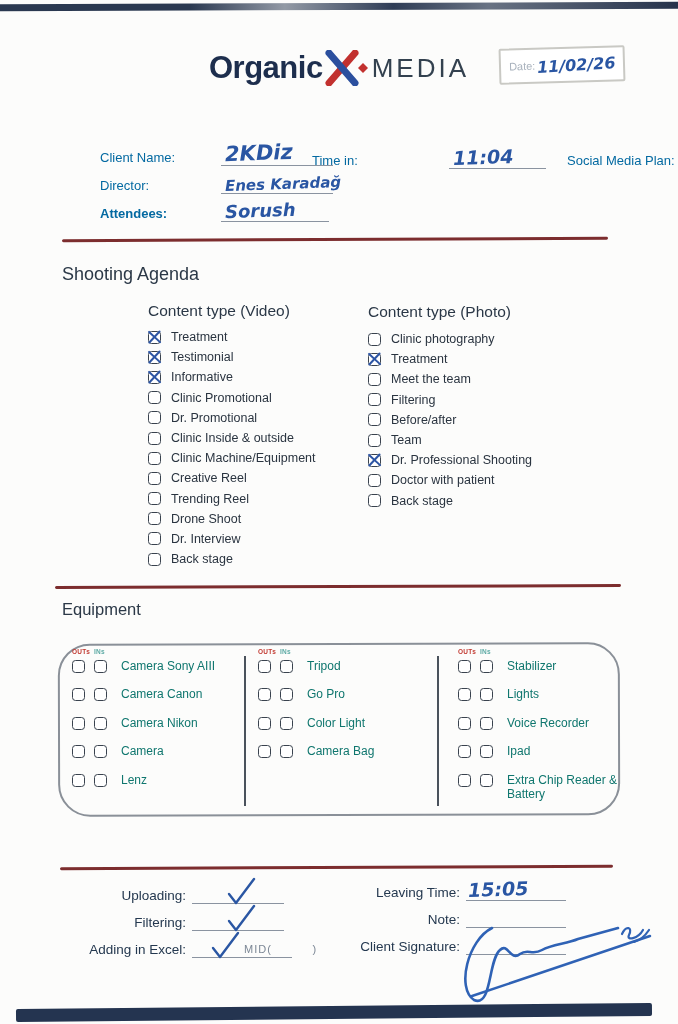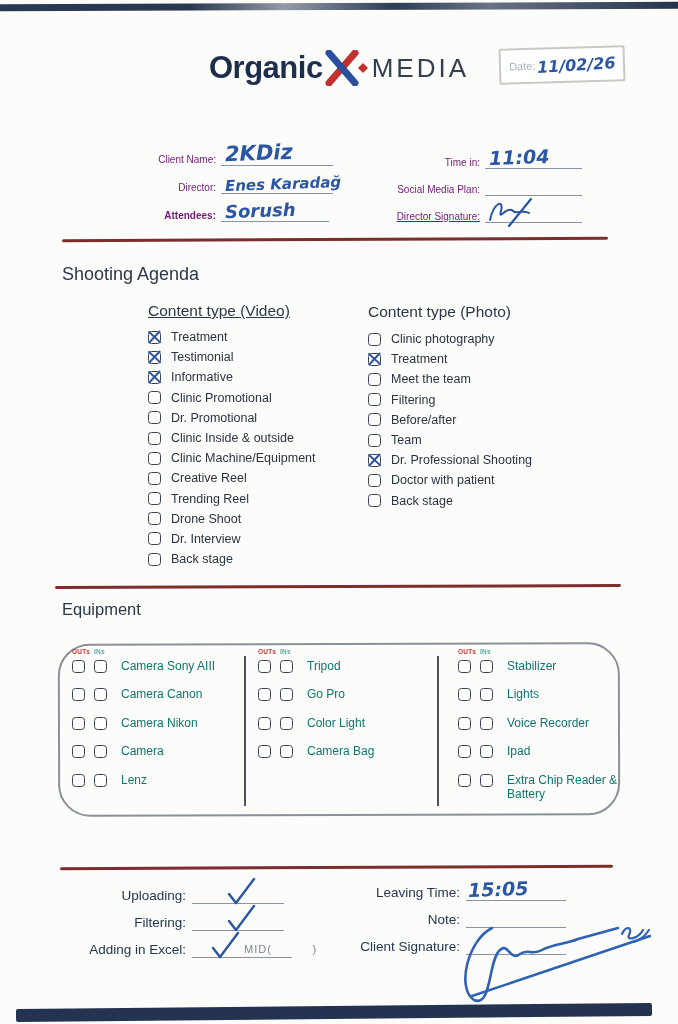--- a/index.html
+++ b/index.html
@@ -36,21 +36,21 @@
   }
   .date-label{font-size:11px;color:#a9b2bd;margin-right:2px;}
   .hand{
     font-family:"DejaVu Sans", sans-serif;font-style:italic;color:#2a56a3;
     display:inline-block;transform:rotate(-2deg);font-weight:600;
   }
   .date-value{font-size:16px;}
 
   
   .info-row{display:flex;align-items:flex-end;height:22px;}
-  .info-label{font-size:10px;color:#701a75;text-align:right;white-space:nowrap;padding-bottom:1px;}
+  .info-label{font-size:13px;color:#0369a1;white-space:nowrap;padding-bottom:1px;}
   .write-line{
     border-bottom:1.5px solid #8a93a0;position:relative;margin-left:5px;
     height:22px;box-sizing:border-box;
   }
   .write-val{position:absolute;left:4px;bottom:0;font-size:18px;white-space:nowrap;}
 
   
   .rule{height:3px;background:#7c2d2e;border-radius:2px;}
   .rule1{top:238px;left:62px;width:546px;transform:rotate(-.25deg);}
   .rule2{top:585px;left:55px;width:566px;transform:rotate(-.2deg);}
@@ -142,21 +142,21 @@
     </span>
   </div>
   <div class="info-row">
     <span class="info-label" style="width:116px;font-weight:bold;">Attendees:</span>
     <span class="write-line" style="width:108px;">
       <span class="hand write-val" style="font-size:18px;">Sorush</span>
     </span>
   </div>
 </div>
 
-<div class="abs" style="top:147px;left:348px;width:236px;display:flex;flex-direction:column;gap:5px;">
+<div class="abs" style="top:147px;left:312px;width:236px;display:flex;flex-direction:row;gap:21px;">
   <div class="info-row">
     <span class="info-label" style="width:132px;">Time in:</span>
     <span class="write-line" style="width:97px;">
       <span class="hand write-val" style="font-size:19px;">11:04</span>
     </span>
   </div>
   <div class="info-row">
     <span class="info-label" style="width:132px;">Social Media Plan:</span>
     <span class="write-line" style="width:97px;">
       <span class="hand write-val"></span>
@@ -172,21 +172,21 @@
     </span>
   </div>
 </div>
 
 <div class="abs rule rule1"></div>
 <div class="abs rule rule2"></div>
 <div class="abs rule rule3"></div>
 
 <div class="abs section-title" style="top:264px;left:62px;">Shooting Agenda</div>
 
-<div class="abs col-title" style="top:302px;left:148px;text-decoration:underline;">Content type (Video)</div>
+<div class="abs col-title" style="top:302px;left:148px;">Content type (Video)</div>
 <div class="abs chk-list" style="top:327px;left:148px;">
   <div class="chk-item">
       <span class="chk checked"></span>
       <span class="chk-label">Treatment</span>
     </div>
   <div class="chk-item">
       <span class="chk checked"></span>
       <span class="chk-label">Testimonial</span>
     </div>
   <div class="chk-item">

